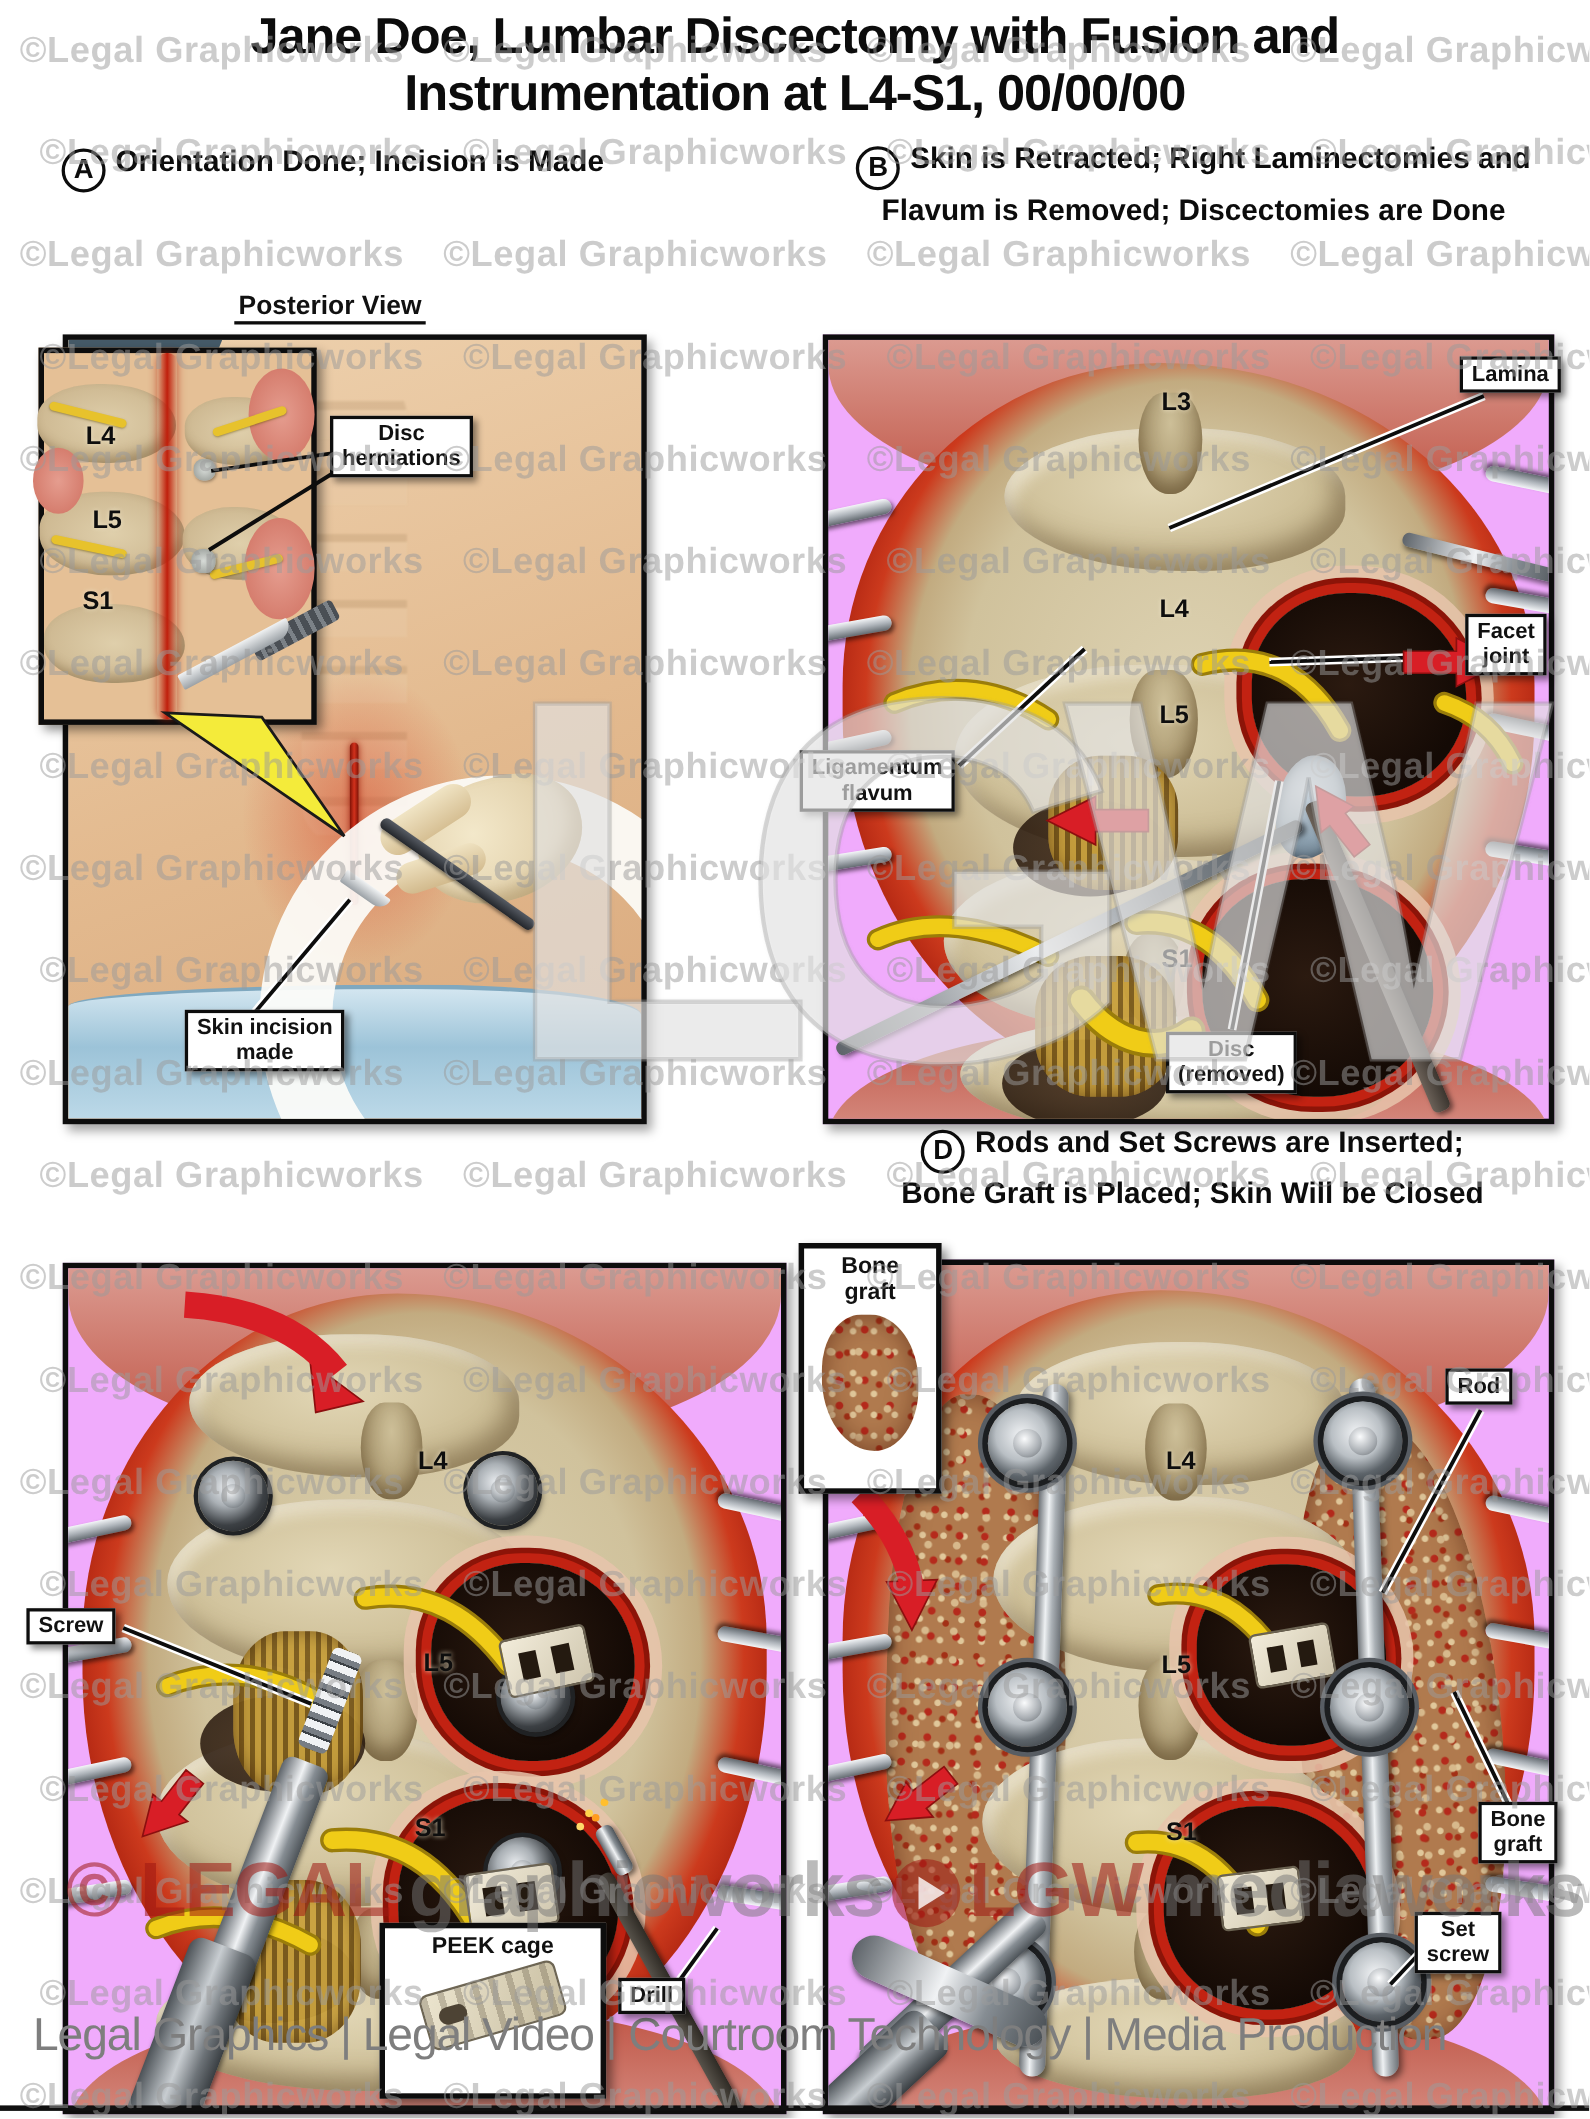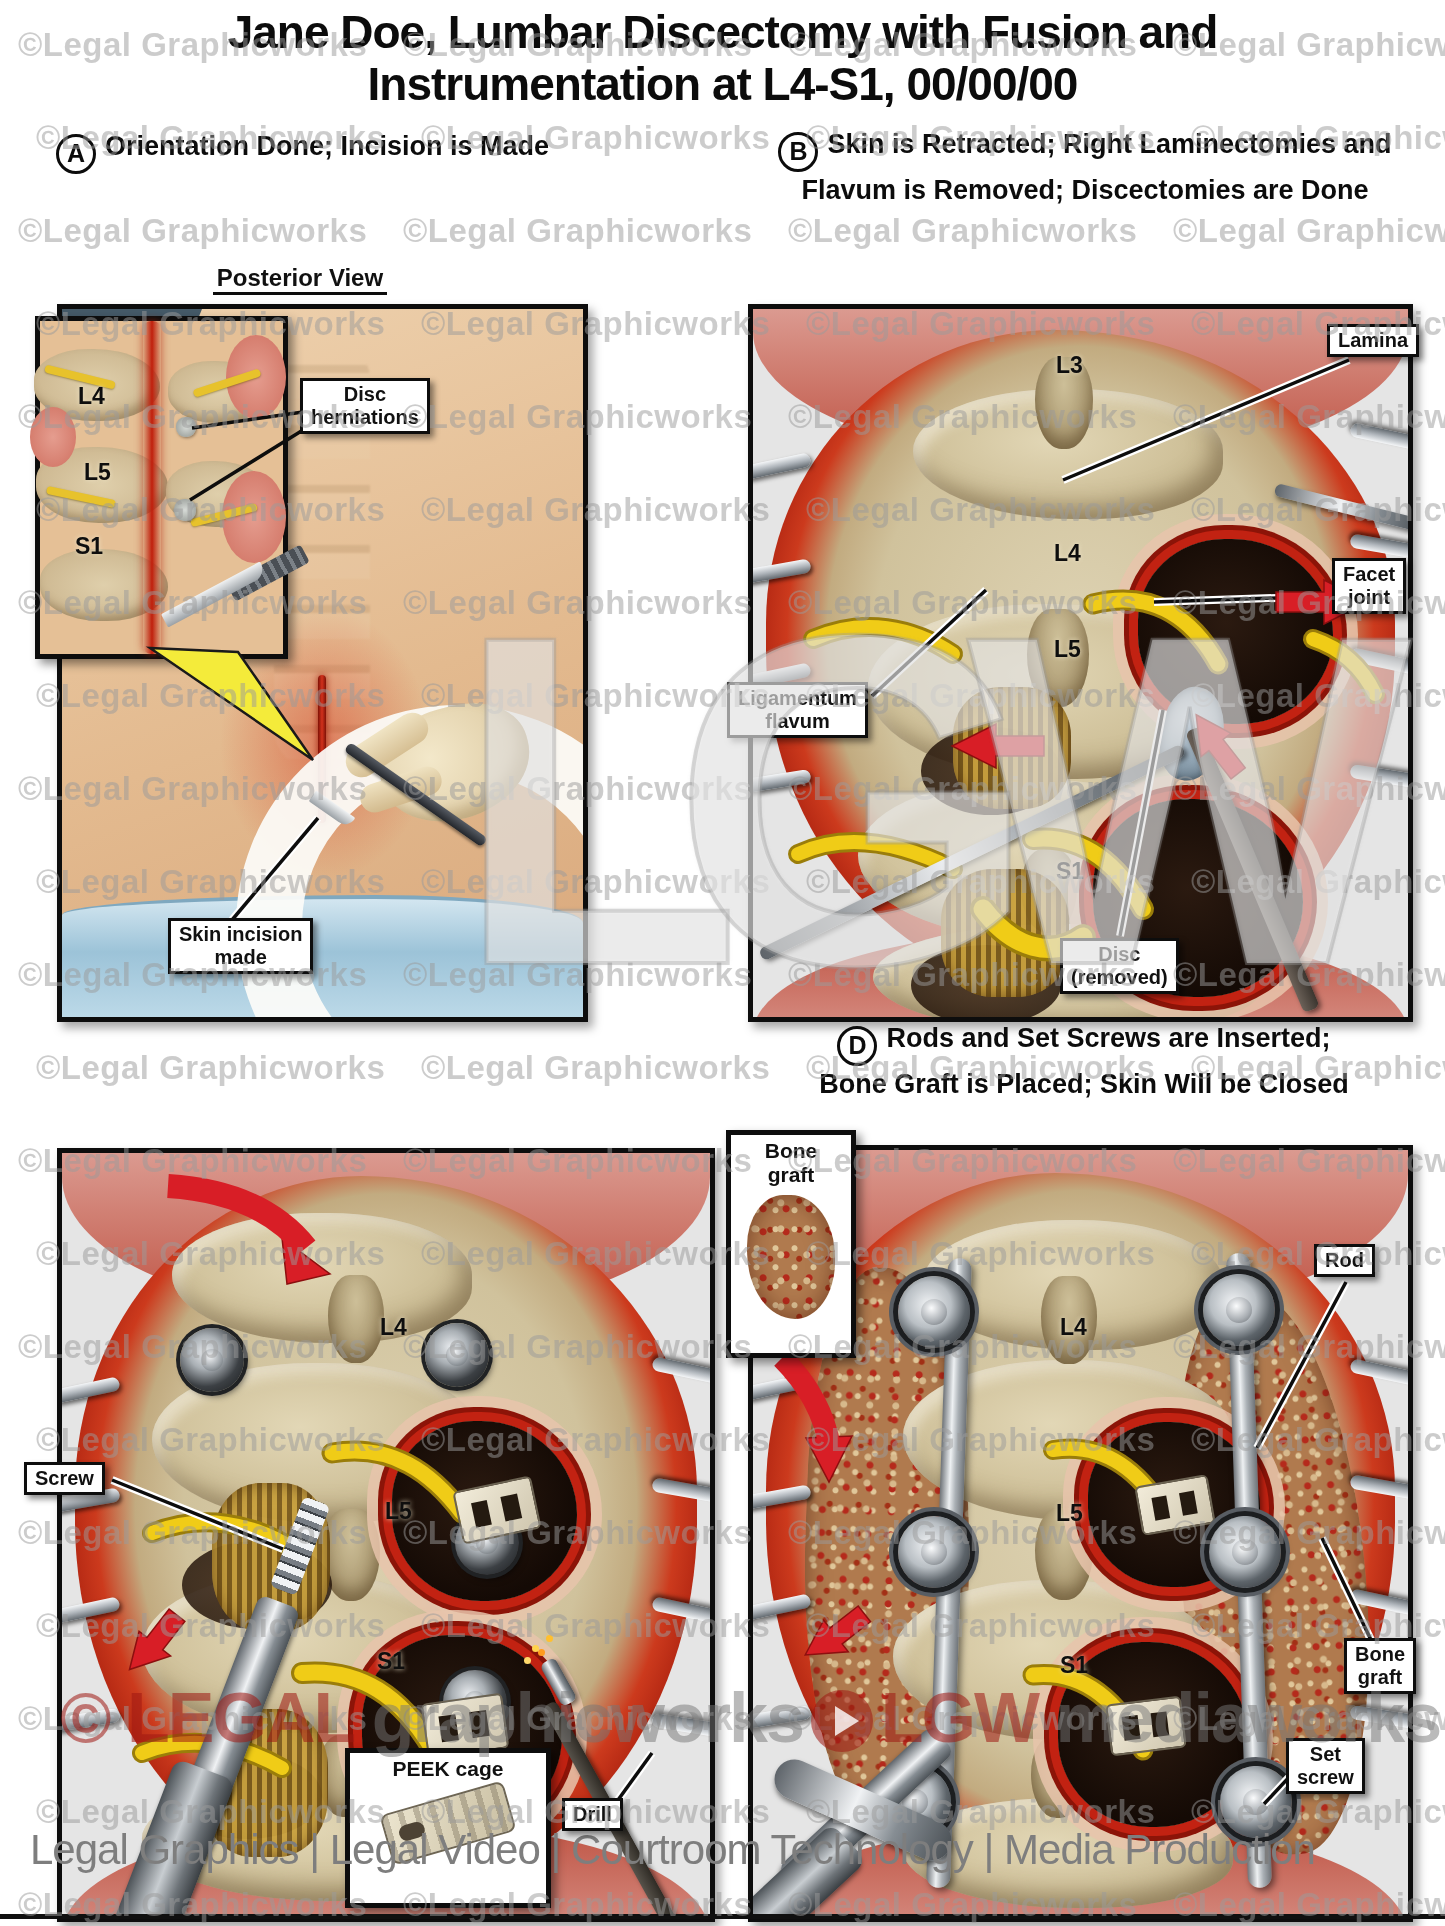--- a/index.html
+++ b/index.html
@@ -11,21 +11,21 @@
   .phdr{position:absolute;z-index:6;font-weight:bold;font-size:27px;line-height:37px;color:#0c0c0c;}
   .circ{display:inline-flex;align-items:center;justify-content:center;width:34px;height:34px;
         border:3px solid #0c0c0c;border-radius:50%;font-size:25px;font-weight:bold;
         margin-right:9px;vertical-align:-7px;background:#fff;}
   #pview{position:absolute;left:140px;top:264px;width:320px;text-align:center;z-index:6;}
   #pview span{font-weight:bold;font-size:24px;border-bottom:3px solid #0c0c0c;padding:0 4px 1px 4px;}
   #footer{position:absolute;left:30px;top:1826px;z-index:6;font-size:42px;letter-spacing:-1px;
           color:#7e7e7e;white-space:nowrap;}
   #bottomline{position:absolute;left:0;top:1914px;width:1445px;height:5px;background:#101010;z-index:6;}
   
-  .panelbox{position:absolute;border:5px solid #0d0d0d;background:#e5e5e5;overflow:hidden;
+  .panelbox{position:absolute;border:5px solid #0d0d0d;background:#f0abfc;overflow:hidden;
             box-shadow:5px 6px 9px rgba(0,0,0,.35);z-index:1;}
   .skinbox{background:linear-gradient(160deg,#eed2af 0%,#e3ba8f 55%,#d9a87c 100%);}
   .muscletop{position:absolute;left:0;top:0;width:100%;height:21%;
              background:linear-gradient(180deg,#db9a90,#bf5444);border-radius:0 0 45% 45%/0 0 85% 85%;}
   .musclebot{position:absolute;left:0;bottom:-4%;width:100%;height:16%;
              background:linear-gradient(0deg,#d9958b,#bf5444);border-radius:45% 45% 0 0/90% 90% 0 0;}
   .woundring{position:absolute;left:2%;top:3%;width:96%;height:94%;
              border-radius:46% 54% 50% 50%/44% 44% 52% 52%;
              background:radial-gradient(ellipse at 50% 46%,#ddd2b2 0%,#d0c29c 46%,#c2ab80 57%,
                          #cc3a1d 66%,#a81f0e 75%,#70150a 88%,#5e1208 100%);}

